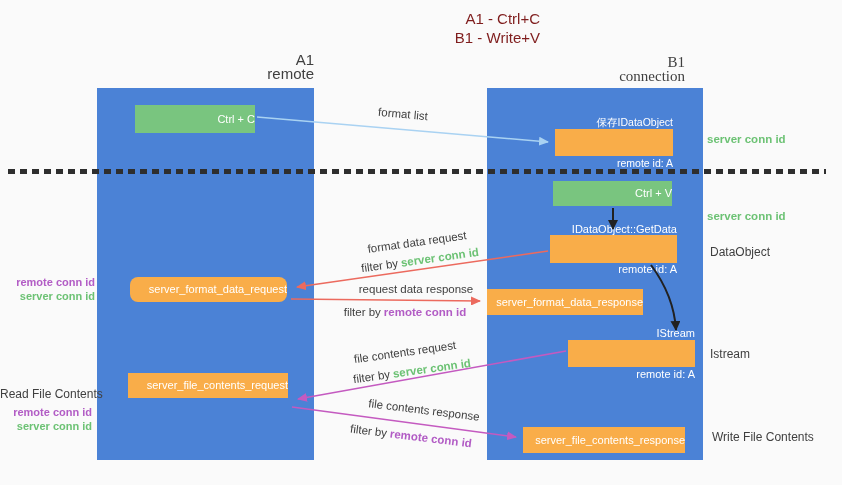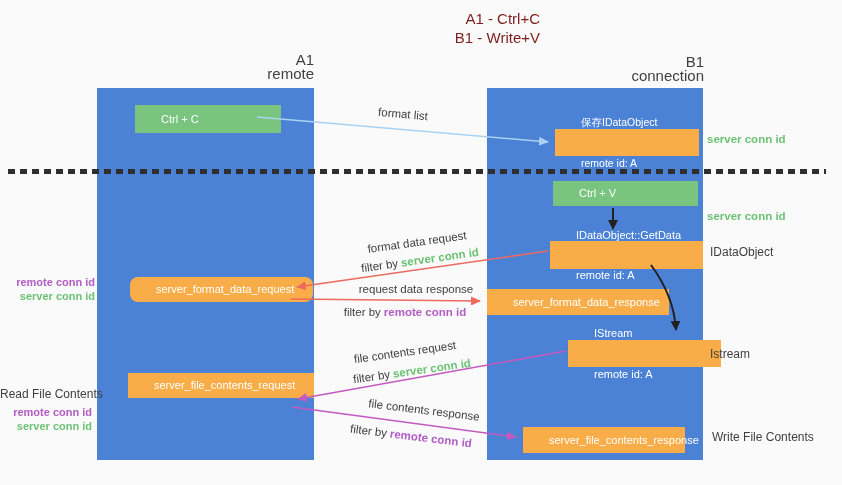--- a/index.html
+++ b/index.html
@@ -7,21 +7,21 @@
     --text_green:#6cc274; --text_purple:#b25cc5; --text_dark:#3f3f3f;
     --arrow_blue:#a9d2f2; --arrow_red:#ec6a5e; --arrow_magenta:#c45ac0;
     --arrow_black:#212121; --dotted:#2e2e2e; --bg:#fafafa;
   }
   html,body{margin:0;padding:0;}
   body{background:#e8e8e8;font-family:"Liberation Sans","DejaVu Sans",sans-serif;}
   #stage{position:relative;width:842px;height:485px;background:var(--bg);overflow:hidden;}
   .lane{position:absolute;background:var(--lane_blue);}
   .lane-header{position:absolute;text-align:right;color:var(--text_dark);font-size:15px;line-height:14px;white-space:nowrap;}
   .diagram-title{position:absolute;left:300px;top:9px;width:240px;text-align:right;color:#7f1d1d;font-size:15px;line-height:19px;}
-  .node{position:absolute;display:flex;flex-direction:column;align-items:flex-start;justify-content:center;color:#fff;font-size:11px;line-height:12.5px;text-align:center;white-space:nowrap;padding-left:26px;}
+  .node{position:absolute;display:flex;flex-direction:column;align-items:flex-end;justify-content:center;color:#fff;font-size:11px;line-height:12.5px;text-align:center;white-space:nowrap;}
   .green{background:var(--box_green);}
   .orange{background:var(--box_orange);gap:28px;}
   .mid-label{position:absolute;color:var(--text_dark);font-size:11.5px;white-space:nowrap;transform:translate(-50%,-50%);}
   .rot-neg{transform:translate(-50%,-50%) rotate(-8deg);}
   .rot-pos{transform:translate(-50%,-50%) rotate(7deg);}
   .rot-sm{transform:translate(-50%,-50%) rotate(5deg);}
   .green-text{color:var(--text_green);font-weight:bold;margin-left:3px;}
   .purple-text{color:var(--text_purple);font-weight:bold;margin-left:3px;}
   .side-label{position:absolute;color:var(--text_dark);font-size:12px;white-space:nowrap;}
   .side-green{position:absolute;color:var(--text_green);font-size:11.5px;font-weight:bold;white-space:nowrap;}
@@ -42,21 +42,21 @@
 
   <div class="diagram-title">
     <div>A1 - Ctrl+C</div>
     <div>B1 - Write+V</div>
   </div>
 
   <div class="lane-header" style="left:97px;top:53px;width:217px;">
     <div>A1</div>
     <div>remote</div>
   </div>
-  <div class="lane-header" style="left:488px;top:55px;width:216px;">
+  <div class="lane-header" style="left:469px;top:55px;width:216px;font-family:Liberation Serif, serif;">
     <div>B1</div>
     <div>connection</div>
   </div>
 
   <div class="lane" style="left:97px;top:88px;width:217px;height:372px;"></div>
   <div class="lane" style="left:487px;top:88px;width:216px;height:372px;"></div>
 
   <div class="dotted-line"></div>
 
   <div class="node green" style="left:135px;top:105px;width:120px;height:28px;">
@@ -69,32 +69,32 @@
     <div>server_file_contents_request</div>
   </div>
 
   <div class="node orange" style="left:555px;top:129px;width:118px;height:27px;font-size:10.5px;">
     <div>保存IDataObject</div>
     <div>remote id: A</div>
   </div>
   <div class="node green" style="left:553px;top:181px;width:119px;height:25px;">
     <div>Ctrl + V</div>
   </div>
-  <div class="node orange" style="left:550px;top:235px;width:127px;height:28px;margin-top:6px;">
+  <div class="node orange" style="left:550px;top:235px;width:127px;height:28px;">
     <div>IDataObject::GetData</div>
     <div>remote id: A</div>
   </div>
   <div class="node orange" style="left:487px;top:289px;width:156px;height:26px;">
     <div>server_format_data_response</div>
   </div>
   <div class="node orange" style="left:568px;top:340px;width:127px;height:27px;">
     <div>IStream</div>
     <div>remote id: A</div>
   </div>
-  <div class="node orange" style="left:523px;top:427px;width:136px;height:26px;">
+  <div class="node orange" style="left:523px;top:427px;width:162px;height:26px;">
     <div>server_file_contents_response</div>
   </div>
 
   <svg class="overlay" width="842" height="485" viewBox="0 0 842 485">
     <defs>
       <marker id="mBlue" markerUnits="userSpaceOnUse" markerWidth="11" markerHeight="9" refX="9" refY="4.5" orient="auto">
         <path d="M0,0 L10,4.5 L0,9 Z" fill="#a9d2f2"></path>
       </marker>
       <marker id="mRed" markerUnits="userSpaceOnUse" markerWidth="11" markerHeight="9" refX="9" refY="4.5" orient="auto">
         <path d="M0,0 L10,4.5 L0,9 Z" fill="#ec6a5e"></path>
@@ -132,21 +132,21 @@
     <span>filter by</span><span class="green-text">server conn id</span>
   </div>
 
   <div class="mid-label rot-pos" style="left:424px;top:410px;">file contents response</div>
   <div class="mid-label rot-pos" style="left:411px;top:436px;">
     <span>filter by</span><span class="purple-text">remote conn id</span>
   </div>
 
   <div class="side-green" style="left:707px;top:133px;">server conn id</div>
   <div class="side-green" style="left:707px;top:210px;">server conn id</div>
-  <div class="side-label" style="left:710px;top:245px;">IDataObject</div>
+  <div class="side-label" style="left:710px;top:245px;">DataObject</div>
   <div class="side-label" style="left:710px;top:347px;">Istream</div>
   <div class="side-label" style="left:712px;top:430px;">Write File Contents</div>
 
   <div class="left-ids" style="top:276px;">
     <div class="purple-line">remote conn id</div>
     <div class="green-line">server conn id</div>
   </div>
   <div class="read-block" style="top:387px;">
     <div class="read-title">Read File Contents</div>
     <div class="ids">

